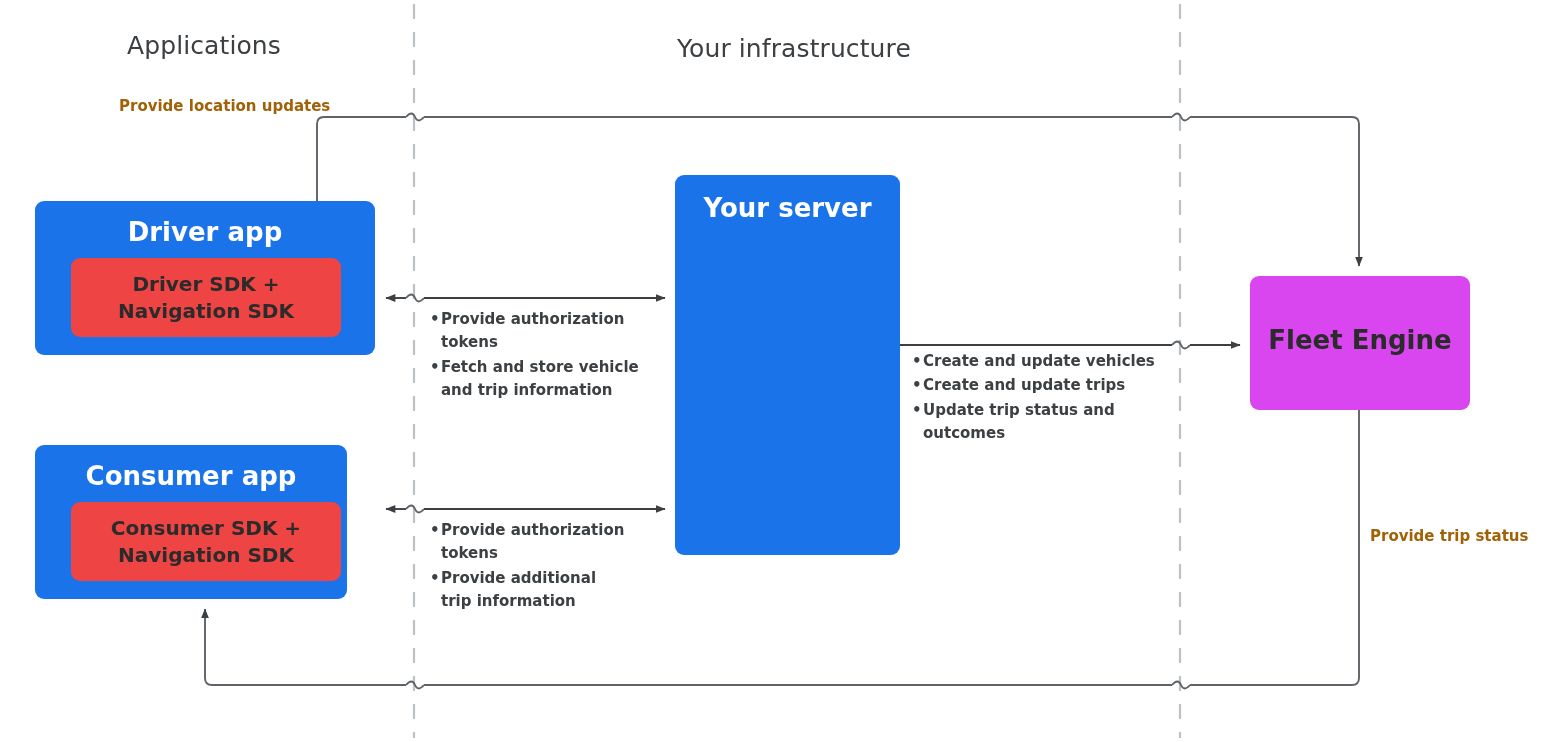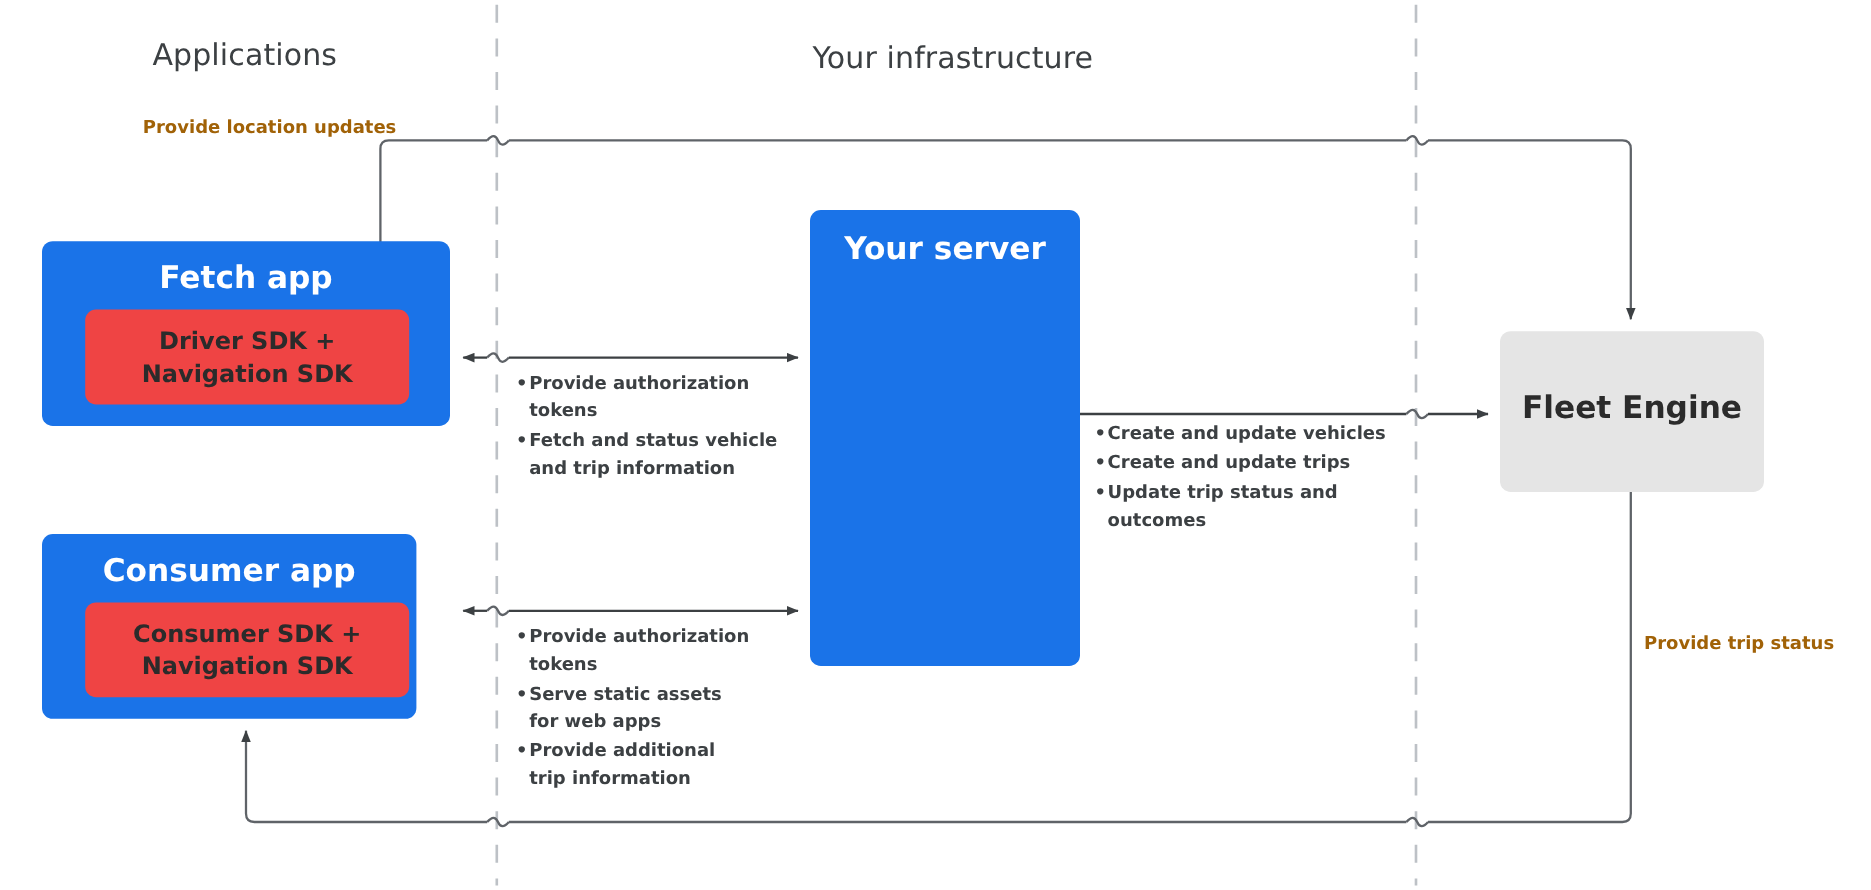--- a/index.html
+++ b/index.html
@@ -40,21 +40,21 @@
   #title-your-infra   { left: 677px;  top: 34px; }
   #title-google-infra { left: 1228px; top: 34px; }
 
   
   .box {
     position: absolute;
     box-sizing: border-box;
     border-radius: 9px;
   }
   .box.blue   { background: #1a73e8; }
-  .box.yellow { background: #e5e5e5; }
+  .box.yellow { background: #d946ef; }
 
   .box-title {
     position: absolute;
     width: 100%;
     text-align: center;
     font-weight: bold;
     white-space: nowrap;
   }
   .app-title {
     top: 16px;
@@ -193,21 +193,21 @@
       <path d="M1172,685 L424,685" fill="none" stroke="#5f6368" stroke-width="1.9"></path>
       <path d="M406,685 q6,-7 9,0 t9,0" fill="none" stroke="#5f6368" stroke-width="1.9"></path>
       <path d="M406,685 L212,685 Q205,685 205,678 L205,609" fill="none" stroke="#5f6368" stroke-width="1.9" marker-end="url(#ah-end)"></path>
     </g>
   </svg>
 
   <div class="col-title" id="title-applications">Applications</div>
   <div class="col-title" id="title-your-infra">Your infrastructure</div>
 
   <div class="box blue" id="driver-app">
-    <div class="box-title app-title">Fetch app</div>
+    <div class="box-title app-title">Driver app</div>
     <div class="sdk-box">
       <span>Driver SDK +<br>Navigation SDK</span>
     </div>
   </div>
 
   <div class="box blue" id="consumer-app">
     <div class="box-title app-title">Consumer app</div>
     <div class="sdk-box">
       <span>Consumer SDK +<br>Navigation SDK</span>
     </div>
@@ -219,26 +219,25 @@
 
   <div class="box yellow" id="fleet-engine">
     <div class="box-title fleet-title">Fleet Engine</div>
   </div>
 
   <div class="edge-label" id="label-location-updates">Provide location updates</div>
   <div class="edge-label" id="label-trip-status">Provide trip status</div>
 
   <ul class="bullets" id="bullets-driver-server">
       <li>Provide authorization tokens</li>
-      <li>Fetch and status vehicle and trip information</li>
+      <li>Fetch and store vehicle and trip information</li>
     </ul>
 
   <ul class="bullets" id="bullets-consumer-server">
       <li>Provide authorization tokens</li>
-      <li>Serve static assets for web apps</li>
       <li>Provide additional trip information</li>
     </ul>
 
   <ul class="bullets" id="bullets-server-fleet">
       <li>Create and update vehicles</li>
       <li>Create and update trips</li>
       <li>Update trip status and outcomes</li>
     </ul>
 
 </div>

